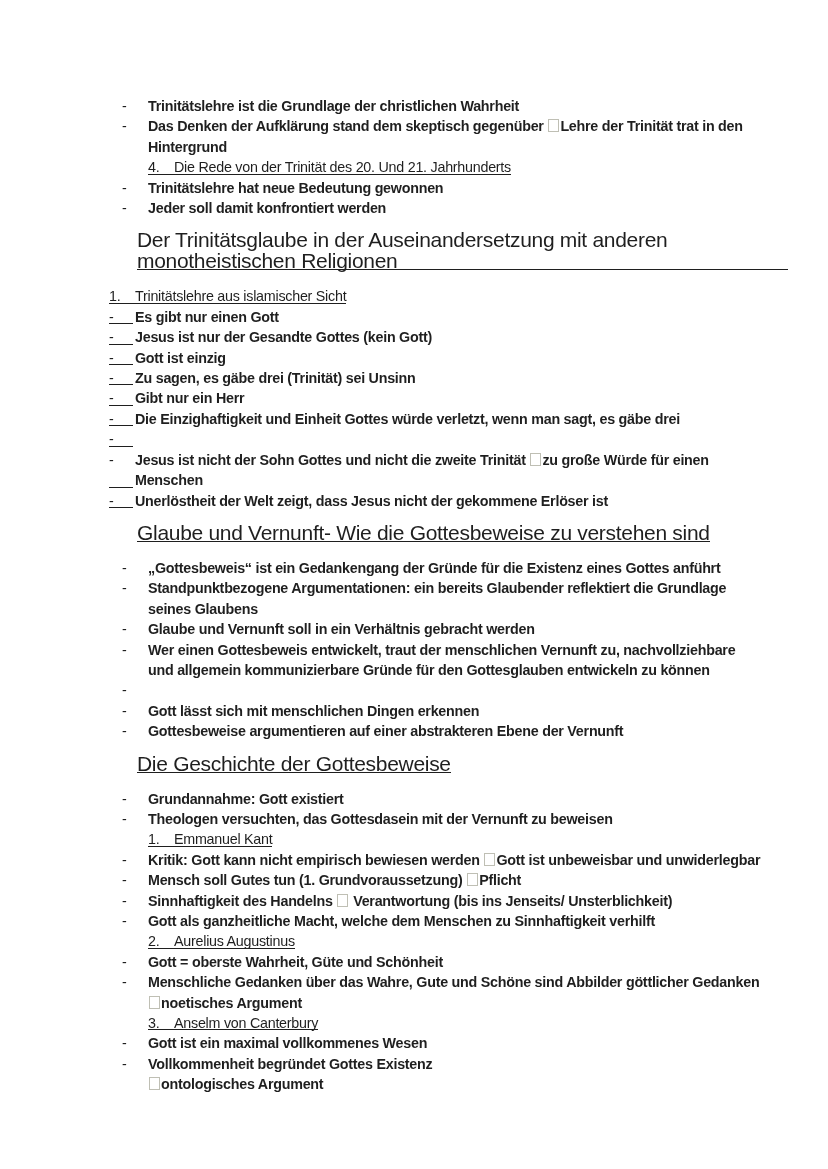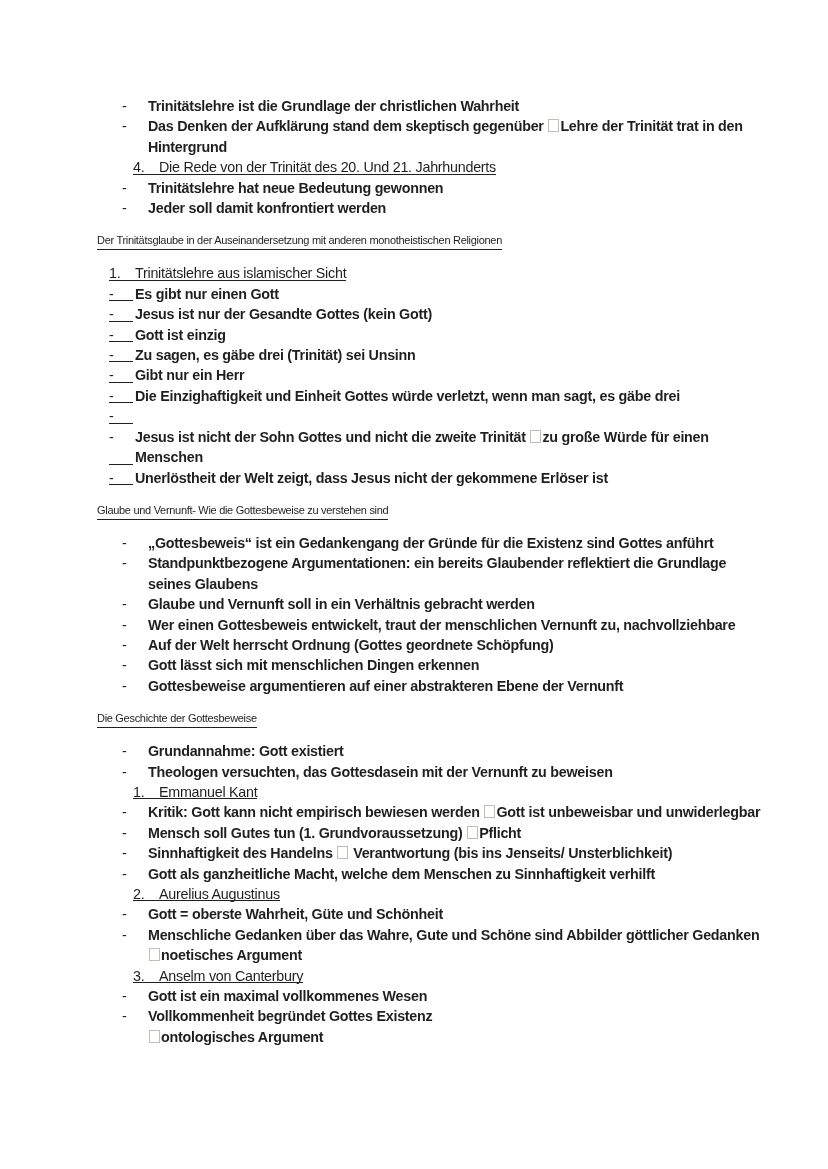--- a/index.html
+++ b/index.html
@@ -7,26 +7,26 @@
     width:828px;height:1169px;overflow:hidden;background:#ffffff;
     font-family:"Liberation Sans",sans-serif;
     font-size:14.3px;letter-spacing:-0.25px;color:#1f1f1f;
   }
   .page{padding:96px 40px 0 97px;}
   .ln{white-space:nowrap;line-height:20.4px;font-weight:bold;}
   .li{display:flex;line-height:20.4px;}
   .li, .num-item{margin-left:25px;}
   .bul{flex:0 0 26px;}
   .txt{min-width:0;}
-  .num-item{margin-left:36px;line-height:20.4px;}
+  .num-item{margin-left:51px;line-height:20.4px;}
   .nline{position:relative;display:inline-block;}
   .nline::after{content:"";position:absolute;left:0;right:0;bottom:3px;border-bottom:1px solid #1f1f1f;}
   .nline .num{display:inline-block;width:26px;}
   .h-wrap{margin:11px 0 12px;line-height:21px;}
-  .h{position:relative;display:inline-block;font-size:11px;letter-spacing:-0.3px;}
+  .h{position:relative;display:inline-block;font-size:21px;letter-spacing:-0.3px;margin-left:40px;}
   .h::after{content:"";position:absolute;left:0;right:0;bottom:1px;border-bottom:1px solid #1f1f1f;}
   .sec-religion .li, .sec-religion .num-item{margin-left:12px;}
   .lead{position:relative;}
   .lead::after{content:"";position:absolute;left:0;right:2px;bottom:3px;border-bottom:1px solid #1f1f1f;}
   .box{
     display:inline-block;width:9px;height:11px;
     border:1px solid #bfbfb4;vertical-align:-1px;margin:0 1px;
   }
 </style>
 </head>
@@ -122,47 +122,45 @@
           <div class="ln">Unerlöstheit der Welt zeigt, dass Jesus nicht der gekommene Erlöser ist</div>
         </div>
     </div>
   </section>
 
   <div class="h-wrap"><span class="h">Glaube und Vernunft- Wie die Gottesbeweise zu verstehen sind</span></div>
   <section class="sec">
     <div class="li">
       <span class="bul">-</span>
       <div class="txt">
-          <div class="ln">„Gottesbeweis“ ist ein Gedankengang der Gründe für die Existenz sind Gottes anführt</div>
+          <div class="ln">„Gottesbeweis“ ist ein Gedankengang der Gründe für die Existenz eines Gottes anführt</div>
         </div>
     </div>
     <div class="li">
       <span class="bul">-</span>
       <div class="txt">
         <div class="ln">Standpunktbezogene Argumentationen: ein bereits Glaubender reflektiert die Grundlage</div>
         <div class="ln">seines Glaubens</div>
       </div>
     </div>
     <div class="li">
       <span class="bul">-</span>
       <div class="txt">
           <div class="ln">Glaube und Vernunft soll in ein Verhältnis gebracht werden</div>
         </div>
     </div>
     <div class="li">
       <span class="bul">-</span>
       <div class="txt">
         <div class="ln">Wer einen Gottesbeweis entwickelt, traut der menschlichen Vernunft zu, nachvollziehbare</div>
-      </div>
-    </div>
-    <div class="li">
-      <span class="bul">-</span>
-      <div class="txt">
-          <div class="ln">Auf der Welt herrscht Ordnung (Gottes geordnete Schöpfung)</div>
-        </div>
+        <div class="ln">und allgemein kommunizierbare Gründe für den Gottesglauben entwickeln zu können</div>
+      </div>
+    </div>
+    <div class="li">
+      <span class="bul">-</span>
     </div>
     <div class="li">
       <span class="bul">-</span>
       <div class="txt">
           <div class="ln">Gott lässt sich mit menschlichen Dingen erkennen</div>
         </div>
     </div>
     <div class="li">
       <span class="bul">-</span>
       <div class="txt">

